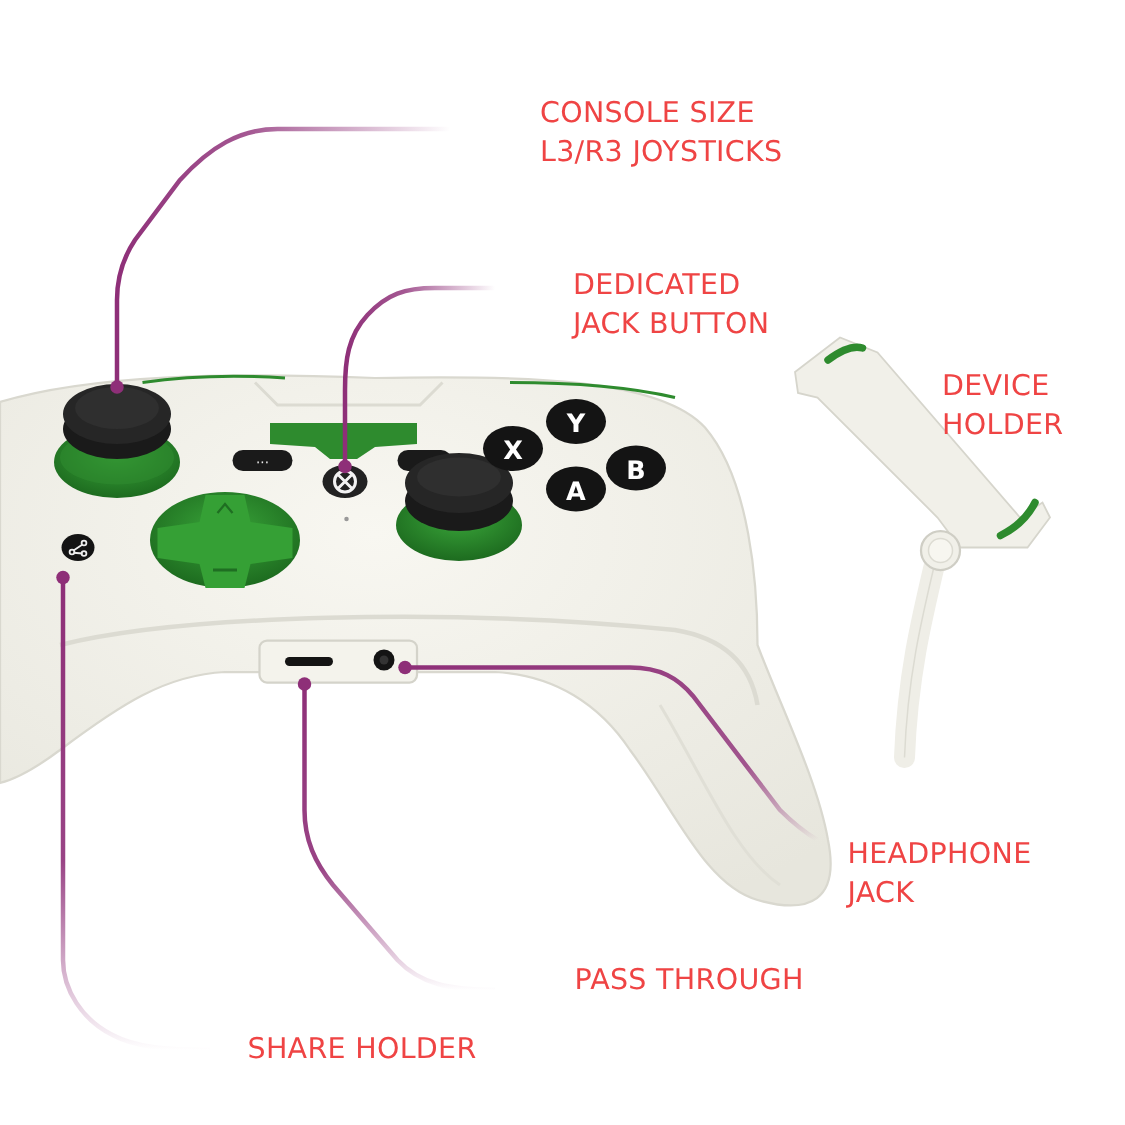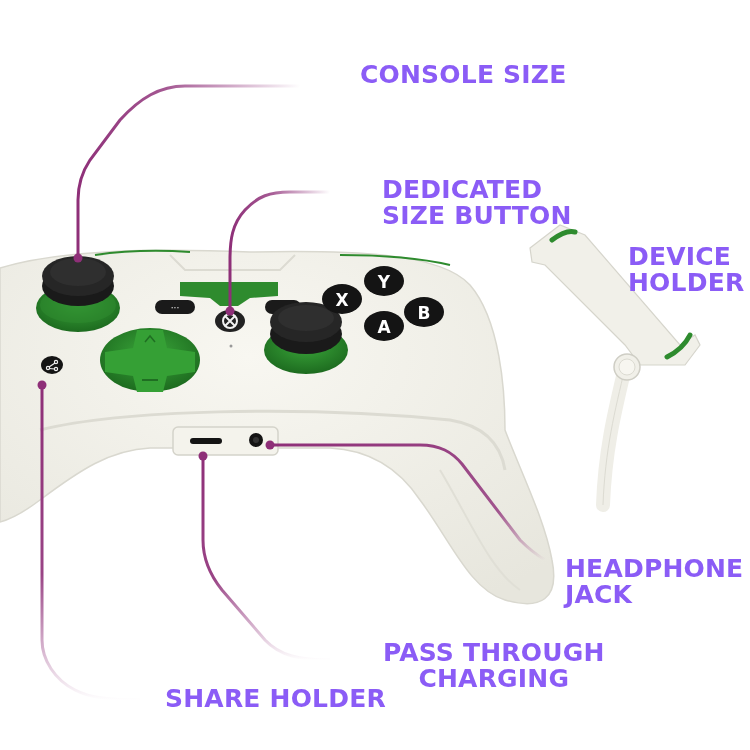--- a/index.html
+++ b/index.html
@@ -1,18 +1,18 @@
 <!DOCTYPE html>
 <html><head>
 <meta charset="utf-8">
 <style>
   html,body{margin:0;padding:0;background:#ffffff;}
   body{width:750px;height:750px;position:relative;overflow:hidden;font-family:"DejaVu Sans",sans-serif;}
   .stage{position:absolute;left:0;top:0;width:750px;height:750px;}
-  .label{position:absolute;font-weight:bold;color:#8b5cf6;font-size:25px;line-height:26px;letter-spacing:0.2px;white-space:nowrap;}
+  .label{position:absolute;font-weight:normal;color:#ef4444;font-size:19px;line-height:26px;letter-spacing:0.2px;white-space:nowrap;}
   .label span{display:block;}
   svg{position:absolute;left:0;top:0;}
 </style>
 </head>
 <body>
 
 <div class="stage">
 
   <svg width="750" height="750" viewBox="0 0 750 750">
     <defs>
@@ -153,39 +153,39 @@
       <path d="M203 456 L 203 540 C 203 560, 210 575, 222 590 L 265 640 C 280 656, 300 660, 330 660" fill="none" stroke="url(#fadeDown)" stroke-width="3"></path>
       <circle cx="203" cy="456" r="4.5" fill="#8e2f78"></circle>
 
       <path d="M42 385 L 42 640 C 42 660, 55 680, 75 690 C 90 698, 110 700, 140 700" fill="none" stroke="url(#fadeDown)" stroke-width="3"></path>
       <circle cx="42" cy="385" r="4.5" fill="#8e2f78"></circle>
     </g>
   </svg>
 
   <div class="label" style="left:360px;top:62px;">
     <span>CONSOLE SIZE</span>
+    <span>L3/R3 JOYSTICKS</span>
   </div>
 
   <div class="label" style="left:382px;top:154px;margin-top:23px;">
     <span>DEDICATED</span>
-    <span>SIZE BUTTON</span>
+    <span>JACK BUTTON</span>
   </div>
 
   <div class="label" style="left:628px;top:244px;">
     <span>DEVICE</span>
     <span>HOLDER</span>
   </div>
 
   <div class="label" style="left:565px;top:556px;">
     <span>HEADPHONE</span>
     <span>JACK</span>
   </div>
 
   <div class="label" style="left:383px;top:640px;text-align:center;">
     <span>PASS THROUGH</span>
-    <span>CHARGING</span>
   </div>
 
   <div class="label" style="left:165px;top:686px;">
     <span>SHARE HOLDER</span>
   </div>
 
 </div>
 
 </body></html>

